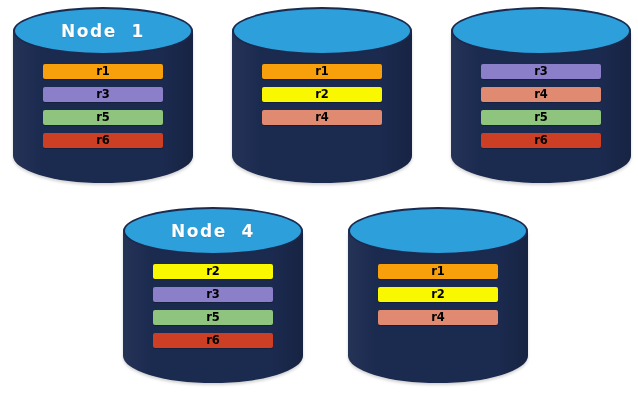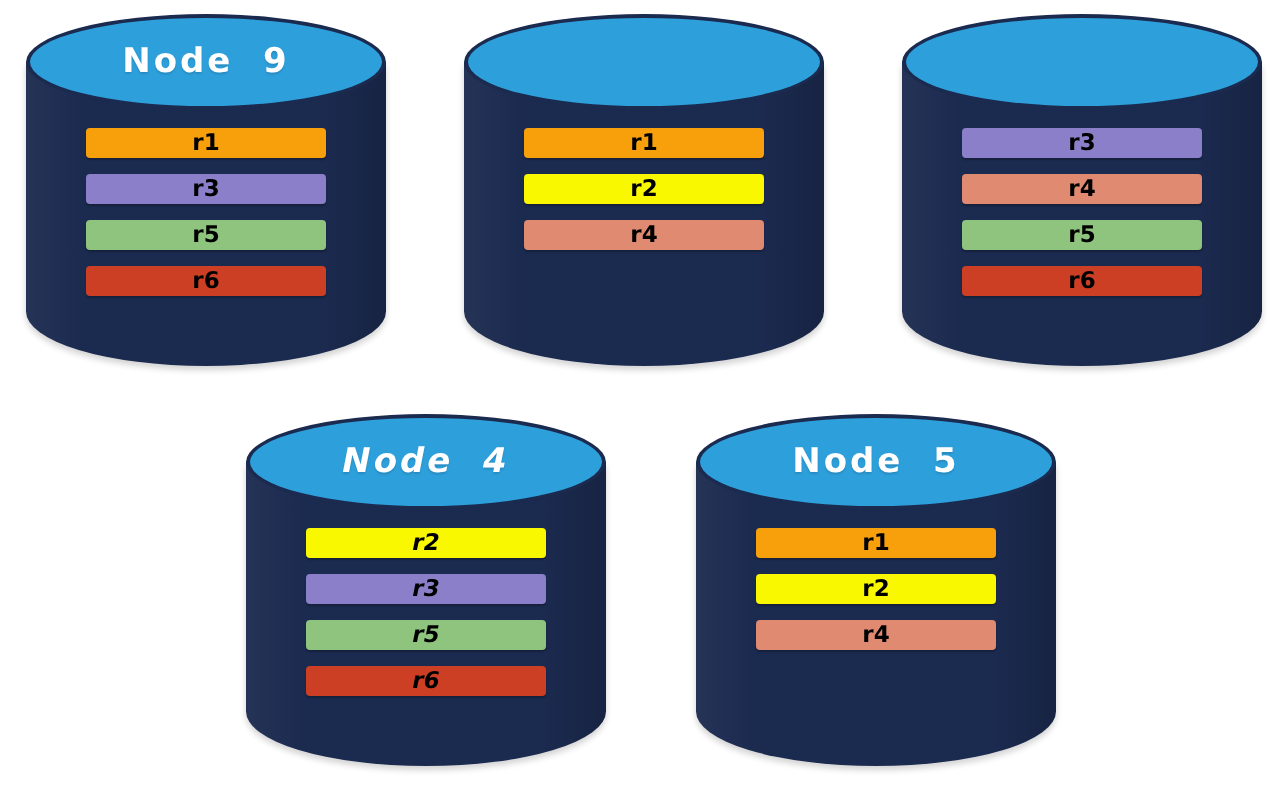--- a/index.html
+++ b/index.html
@@ -106,21 +106,21 @@
     box-shadow: 0 1px 1px rgba(0,0,0,0.25);
   }
 </style>
 </head>
 <body>
 
 <div id="diagram">
     <div class="node" style="left: 13px; top: 7px;">
       <div class="cyl-body"></div>
       <div class="cyl-top"></div>
-      <div class="cyl-top-label">Node  9</div>
+      <div class="cyl-top-label">Node  1</div>
       <div class="bars">
         <div class="bar" style="background: rgb(247, 160, 11);">r1</div>
         <div class="bar" style="background: rgb(140, 127, 201);">r3</div>
         <div class="bar" style="background: rgb(143, 196, 126);">r5</div>
         <div class="bar" style="background: rgb(204, 63, 37);">r6</div>
       </div>
     </div>
     <div class="node" style="left: 232px; top: 7px;">
       <div class="cyl-body"></div>
       <div class="cyl-top"></div>
@@ -133,34 +133,33 @@
     <div class="node" style="left: 451px; top: 7px;">
       <div class="cyl-body"></div>
       <div class="cyl-top"></div>
       <div class="bars">
         <div class="bar" style="background: rgb(140, 127, 201);">r3</div>
         <div class="bar" style="background: rgb(224, 138, 114);">r4</div>
         <div class="bar" style="background: rgb(143, 196, 126);">r5</div>
         <div class="bar" style="background: rgb(204, 63, 37);">r6</div>
       </div>
     </div>
-    <div class="node" style="left: 123px; top: 207px; font-style: italic;">
+    <div class="node" style="left: 123px; top: 207px;">
       <div class="cyl-body"></div>
       <div class="cyl-top"></div>
       <div class="cyl-top-label">Node  4</div>
       <div class="bars">
         <div class="bar" style="background: rgb(250, 248, 0);">r2</div>
         <div class="bar" style="background: rgb(140, 127, 201);">r3</div>
         <div class="bar" style="background: rgb(143, 196, 126);">r5</div>
         <div class="bar" style="background: rgb(204, 63, 37);">r6</div>
       </div>
     </div>
     <div class="node" style="left: 348px; top: 207px;">
       <div class="cyl-body"></div>
       <div class="cyl-top"></div>
-      <div class="cyl-top-label">Node  5</div>
       <div class="bars">
         <div class="bar" style="background: rgb(247, 160, 11);">r1</div>
         <div class="bar" style="background: rgb(250, 248, 0);">r2</div>
         <div class="bar" style="background: rgb(224, 138, 114);">r4</div>
       </div>
     </div>
   </div>
 
 </body></html>

